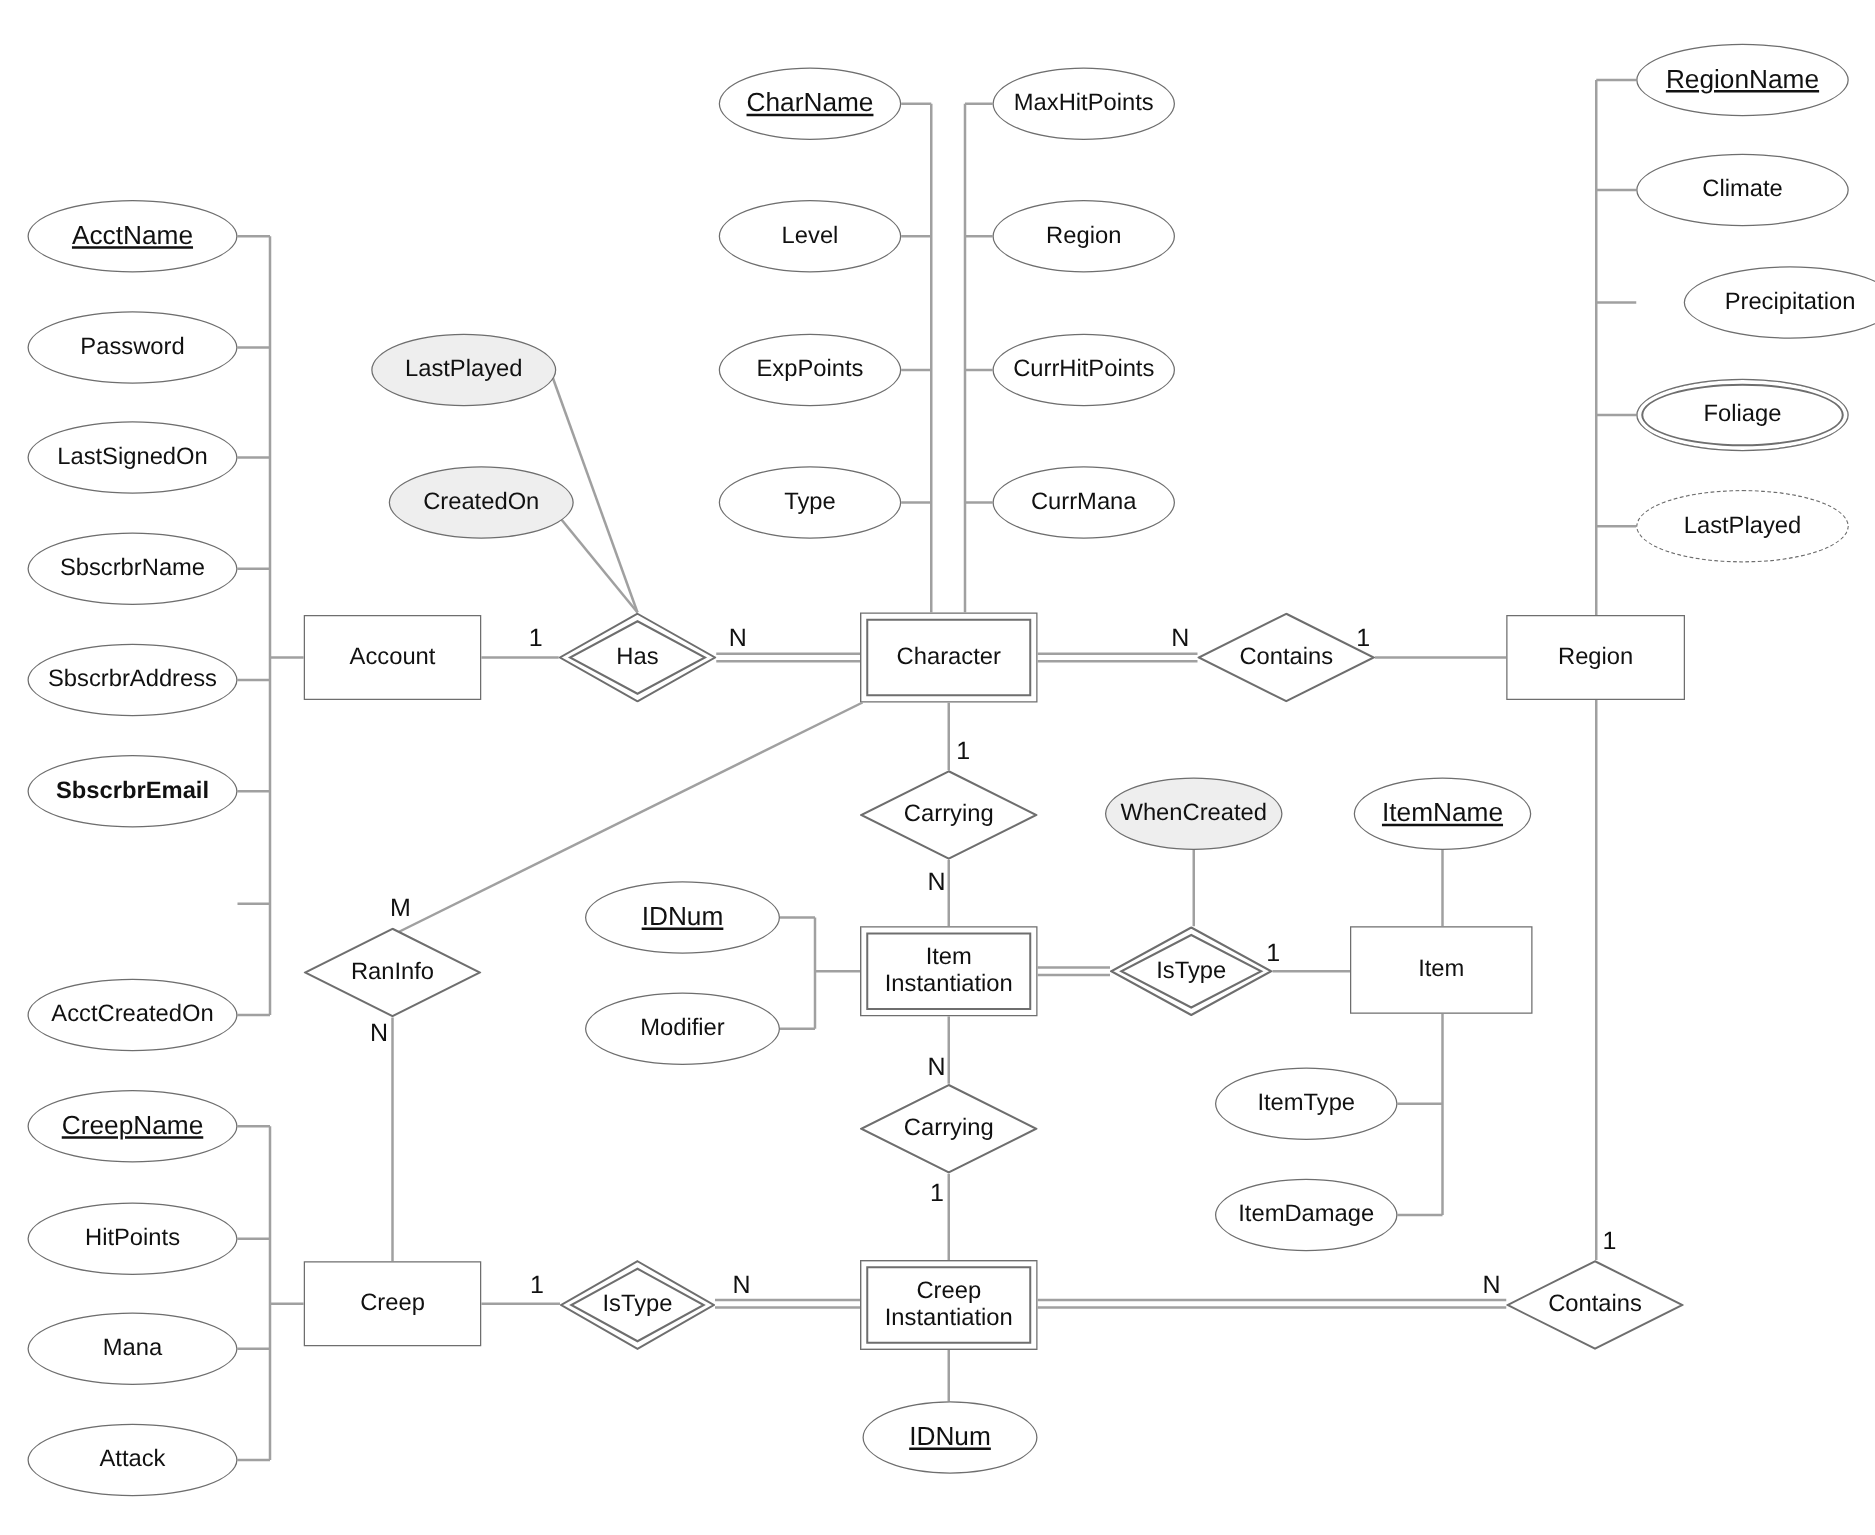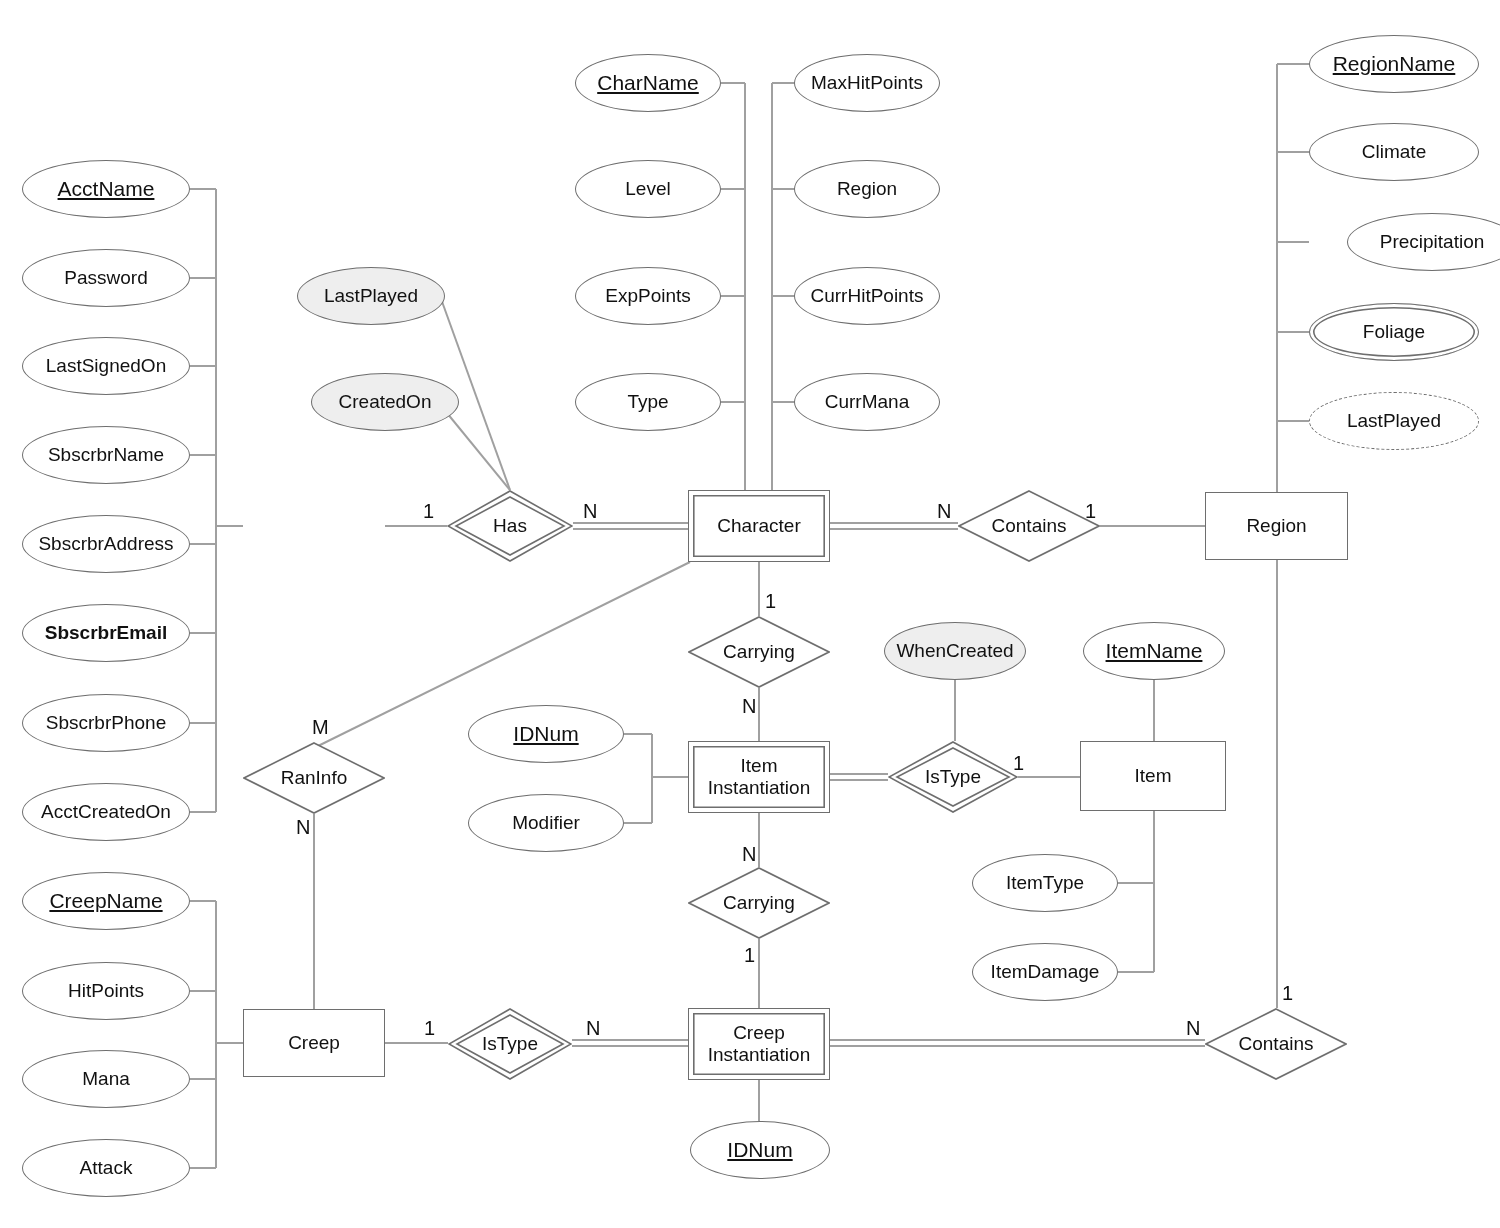--- a/index.html
+++ b/index.html
@@ -179,23 +179,20 @@
     </div>
   <div class="node attr" style="left:22px;top:426px;width:168px;height:58px;">
       <span>SbscrbrName</span>
     </div>
   <div class="node attr" style="left:22px;top:515px;width:168px;height:58px;">
       <span>SbscrbrAddress</span>
     </div>
   <div class="node attr" style="left:22px;top:604px;width:168px;height:58px;font-weight:bold;">
       <span>SbscrbrEmail</span>
     </div>
-  <div class="node attr" style="left:22px;top:694px;width:168px;height:58px;">
-      <span>SbscrbrPhone</span>
-    </div>
   <div class="node attr shaded" style="left:297px;top:267px;width:148px;height:58px;">
       <span>LastPlayed</span>
     </div>
 
   <div class="node attr" style="left:22px;top:783px;width:168px;height:58px;">
       <span>AcctCreatedOn</span>
     </div>
   <div class="node attr shaded" style="left:311px;top:373px;width:148px;height:58px;">
       <span>CreatedOn</span>
     </div>
@@ -272,20 +269,23 @@
       <span>Mana</span>
     </div>
   <div class="node attr" style="left:22px;top:1139px;width:168px;height:58px;">
       <span>Attack</span>
     </div>
 
   <div class="node attr key" style="left:690px;top:1121px;width:140px;height:58px;">
       <span>IDNum</span>
     </div>
 
+  <div class="node entity" style="left:243px;top:492px;width:142px;height:68px;">
+      <span>Account</span>
+    </div>
   <div class="node entity weak" style="left:688px;top:490px;width:142px;height:72px;">
       <span>Character</span>
     </div>
   <div class="node entity" style="left:1205px;top:492px;width:143px;height:68px;">
       <span>Region</span>
     </div>
   <div class="node entity weak" style="left:688px;top:741px;width:142px;height:72px;white-space:pre-line;"><span>Item
 Instantiation</span></div>
   <div class="node entity" style="left:1080px;top:741px;width:146px;height:70px;">
       <span>Item</span>

